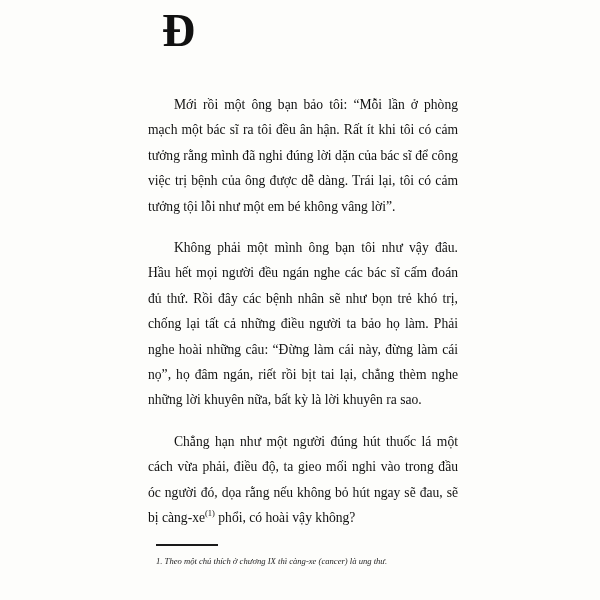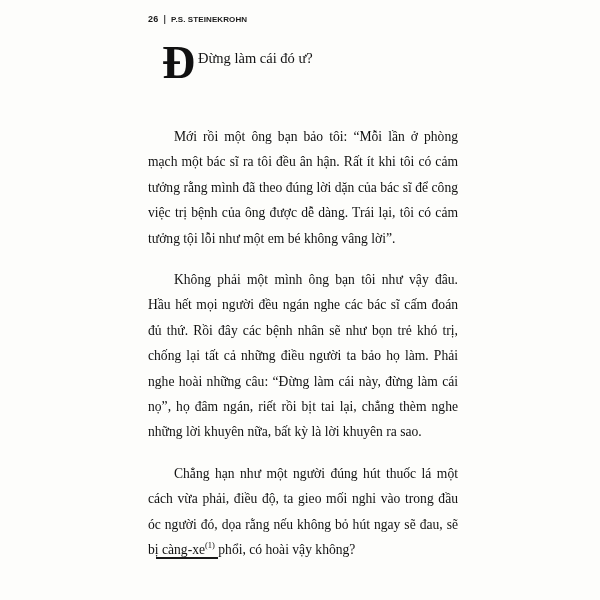--- a/index.html
+++ b/index.html
@@ -119,35 +119,33 @@
   .footnote .fn-num {
     font-style: italic;
   }
 </style>
 </head>
 <body>
 
 <div class="page">
   <div class="page-inner">
 
-    <div class="runhead">
-      <span class="pagenum">26</span>
-      <span class="sep">|</span>
-      <span class="author">P.S. STEINEKROHN</span>
-    </div>
 
     <div class="heading">
       <span class="dropcap">Đ</span>
       <div class="heading-lines">
-        <div class="h-line">Đừng làm cái đó ư?</div>
       </div>
     </div>
 
-    <p class="para">Mới rồi một ông bạn bảo tôi: “Mỗi lần ở phòng mạch một bác sĩ ra tôi đều ân hận. Rất ít khi tôi có cảm tưởng rằng mình đã theo đúng lời dặn của bác sĩ để công việc trị bệnh của ông được dễ dàng. Trái lại, tôi có cảm tưởng tội lỗi như một em bé không vâng lời”.</p>
+    <p class="para">Mới rồi một ông bạn bảo tôi: “Mỗi lần ở phòng mạch một bác sĩ ra tôi đều ân hận. Rất ít khi tôi có cảm tưởng rằng mình đã nghi đúng lời dặn của bác sĩ để công việc trị bệnh của ông được dễ dàng. Trái lại, tôi có cảm tưởng tội lỗi như một em bé không vâng lời”.</p>
     <p class="para">Không phải một mình ông bạn tôi như vậy đâu. Hầu hết mọi người đều ngán nghe các bác sĩ cấm đoán đủ thứ. Rồi đây các bệnh nhân sẽ như bọn trẻ khó trị, chống lại tất cả những điều người ta bảo họ làm. Phải nghe hoài những câu: “Đừng làm cái này, đừng làm cái nọ”, họ đâm ngán, riết rồi bịt tai lại, chẳng thèm nghe những lời khuyên nữa, bất kỳ là lời khuyên ra sao.</p>
     <p class="para"><span>Chẳng hạn như một người đúng hút thuốc lá một cách vừa phải, điều độ, ta gieo mối nghi vào trong đầu óc người đó, dọa rằng nếu không bỏ hút ngay sẽ đau, sẽ bị càng-xe</span><span class="sup">(1)</span><span> phổi, có hoài vậy không?</span></p>
 
     <div class="footnote-wrap">
       <div class="footnote-rule"></div>
+      <div class="footnote">
+        <span class="fn-num">1.</span>
+        <span>Theo một chú thích ở chương IX thì càng-xe (cancer) là ung thư.</span>
+      </div>
     </div>
 
   </div>
 </div>
 
 </body></html>

